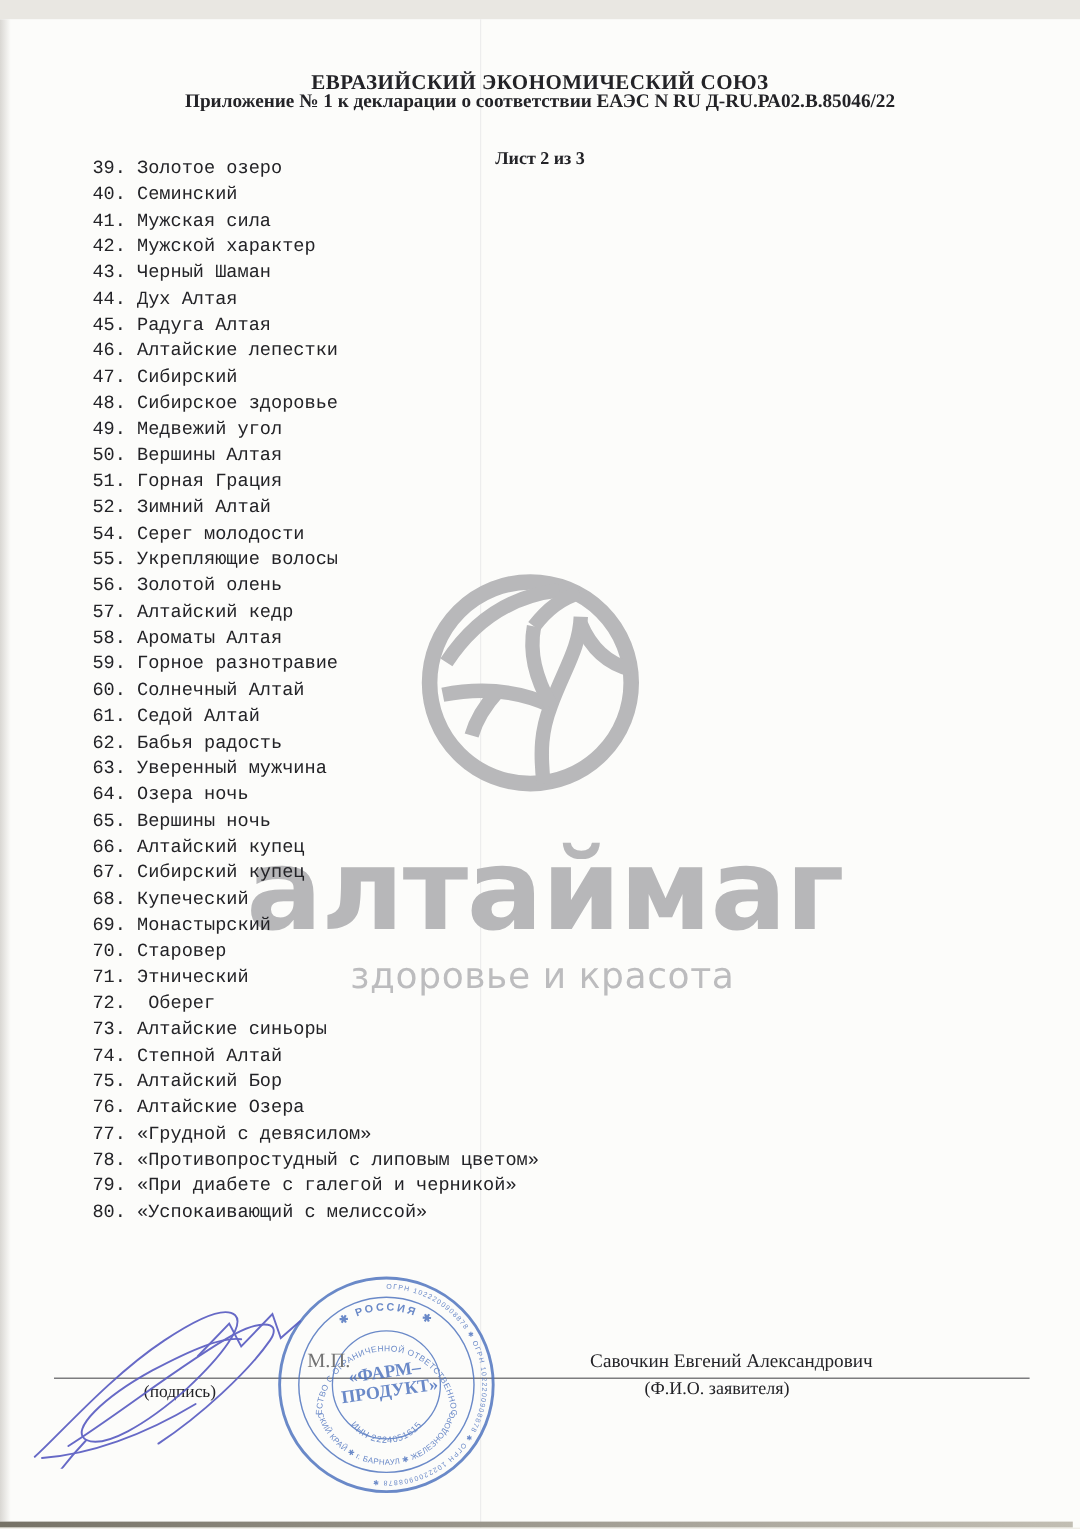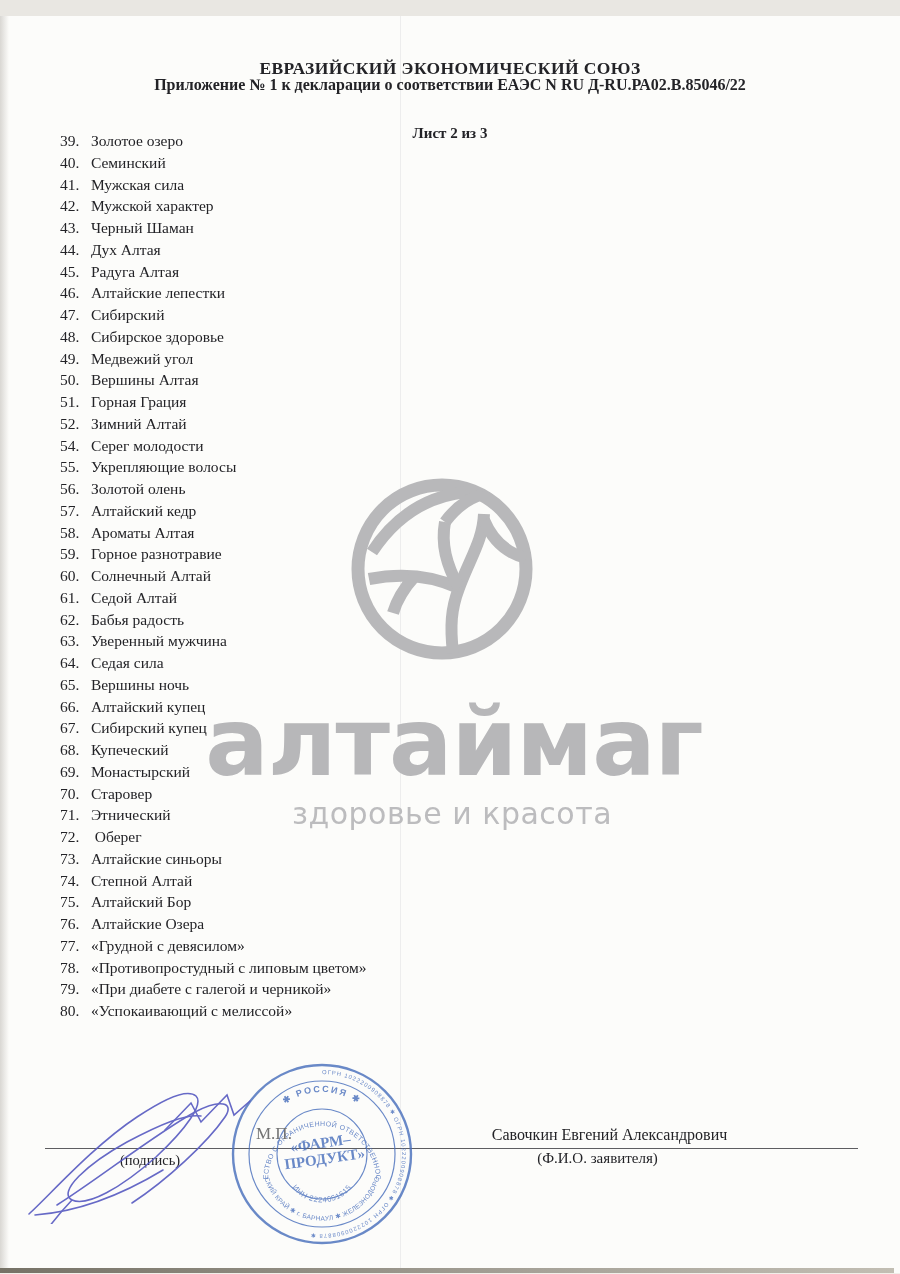--- a/index.html
+++ b/index.html
@@ -17,21 +17,21 @@
   .below-paper{position:absolute;left:0;right:0;top:1257px;bottom:0;z-index:8;background:#f1efe9;}
 
   
   .hdr{position:absolute;left:0;width:900px;text-align:center;font-weight:bold;z-index:3;}
   .hdr1{top:42px;font-size:17.5px;letter-spacing:.4px;}
   .hdr2{top:60px;font-size:16px;}
   .hdr3{top:109px;font-size:15px;}
 
   
   .list{position:absolute;left:0;top:114px;z-index:3;font-size:15.5px;}
-  .row{height:21.75px;line-height:21.75px;padding-left:60px;white-space:pre;}
+  .row{height:21.75px;line-height:21.75px;padding-left:77px;white-space:pre;font-family:Liberation Mono, monospace;}
   .row .num{display:inline-block;min-width:27px;}
 
   
   .wm{position:absolute;z-index:2;}
   .wm-logo{left:349px;top:460px;}
   .wm-brand{left:0;top:672px;width:908px;text-align:center;
     font-family:"DejaVu Sans",sans-serif;font-weight:bold;font-size:94px;
     letter-spacing:-1px;color:#b7b7b9;}
   .wm-tagline{left:0;top:780px;width:904px;text-align:center;
     font-family:"DejaVu Sans",sans-serif;font-size:30px;color:#bcbcbe;letter-spacing:.5px;}
@@ -89,21 +89,21 @@
       <div class="row"><span class="num">54.</span><span> Серег молодости</span></div>
       <div class="row"><span class="num">55.</span><span> Укрепляющие волосы</span></div>
       <div class="row"><span class="num">56.</span><span> Золотой олень</span></div>
       <div class="row"><span class="num">57.</span><span> Алтайский кедр</span></div>
       <div class="row"><span class="num">58.</span><span> Ароматы Алтая</span></div>
       <div class="row"><span class="num">59.</span><span> Горное разнотравие</span></div>
       <div class="row"><span class="num">60.</span><span> Солнечный Алтай</span></div>
       <div class="row"><span class="num">61.</span><span> Седой Алтай</span></div>
       <div class="row"><span class="num">62.</span><span> Бабья радость</span></div>
       <div class="row"><span class="num">63.</span><span> Уверенный мужчина</span></div>
-      <div class="row"><span class="num">64.</span><span> Седая сила</span></div>
+      <div class="row"><span class="num">64.</span><span> Озера ночь</span></div>
       <div class="row"><span class="num">65.</span><span> Вершины ночь</span></div>
       <div class="row"><span class="num">66.</span><span> Алтайский купец</span></div>
       <div class="row"><span class="num">67.</span><span> Сибирский купец</span></div>
       <div class="row"><span class="num">68.</span><span> Купеческий</span></div>
       <div class="row"><span class="num">69.</span><span> Монастырский</span></div>
       <div class="row"><span class="num">70.</span><span> Старовер</span></div>
       <div class="row"><span class="num">71.</span><span> Этнический</span></div>
       <div class="row"><span class="num">72.</span><span>  Оберег</span></div>
       <div class="row"><span class="num">73.</span><span> Алтайские синьоры</span></div>
       <div class="row"><span class="num">74.</span><span> Степной Алтай</span></div>

